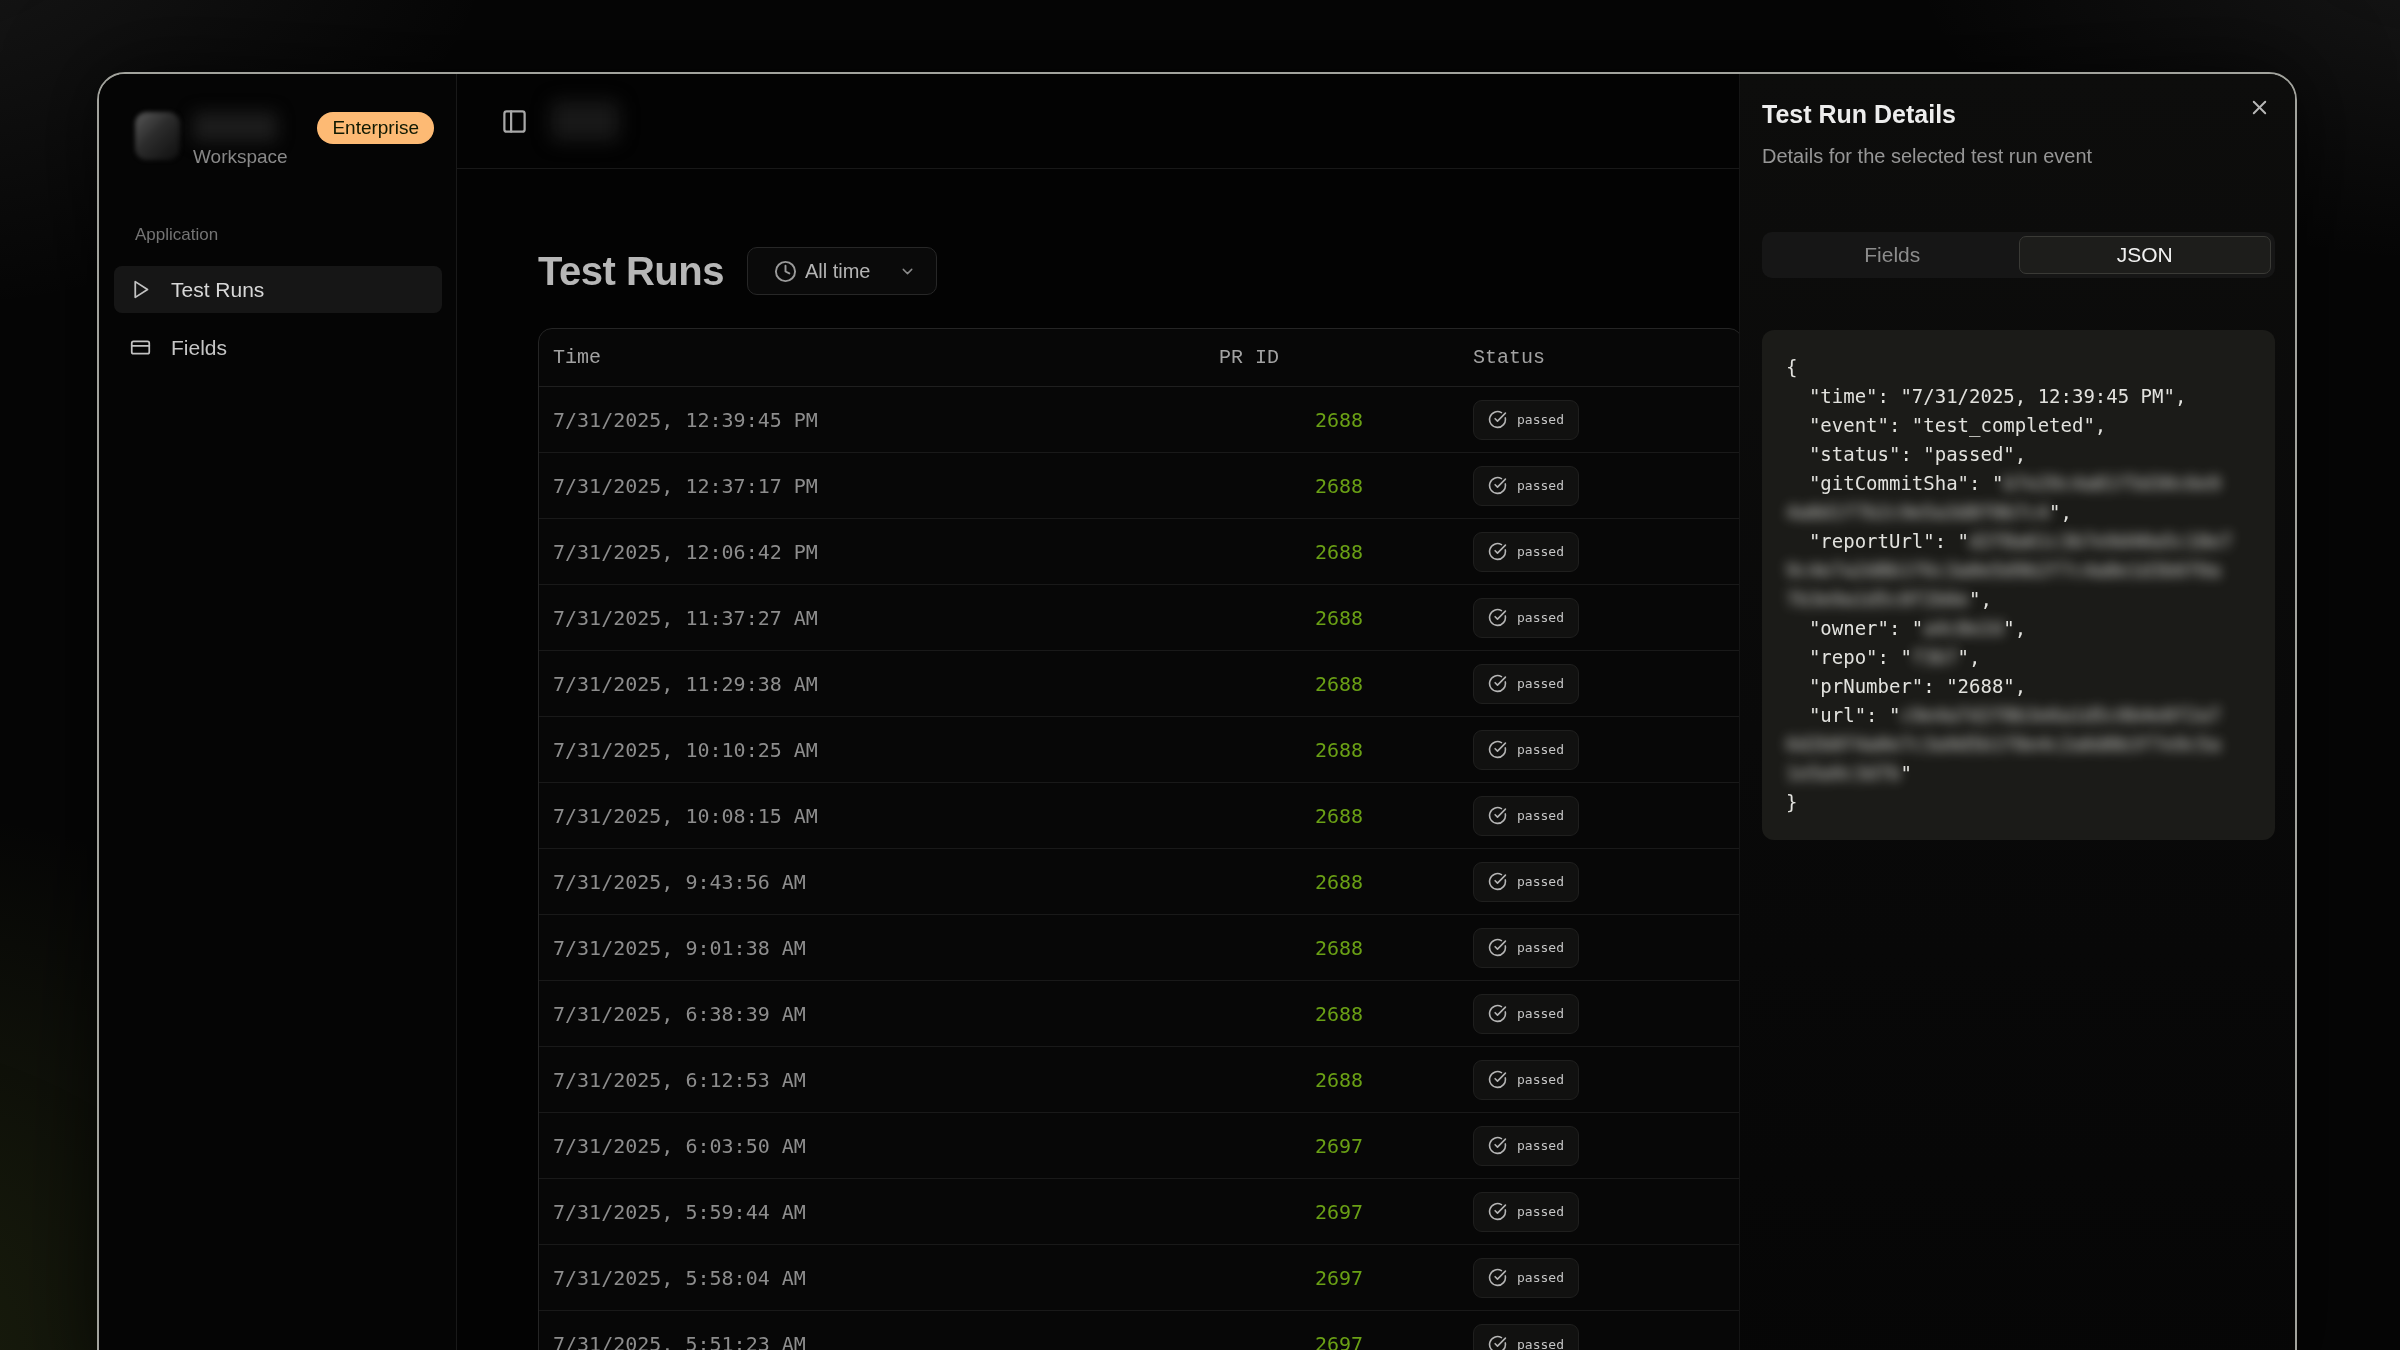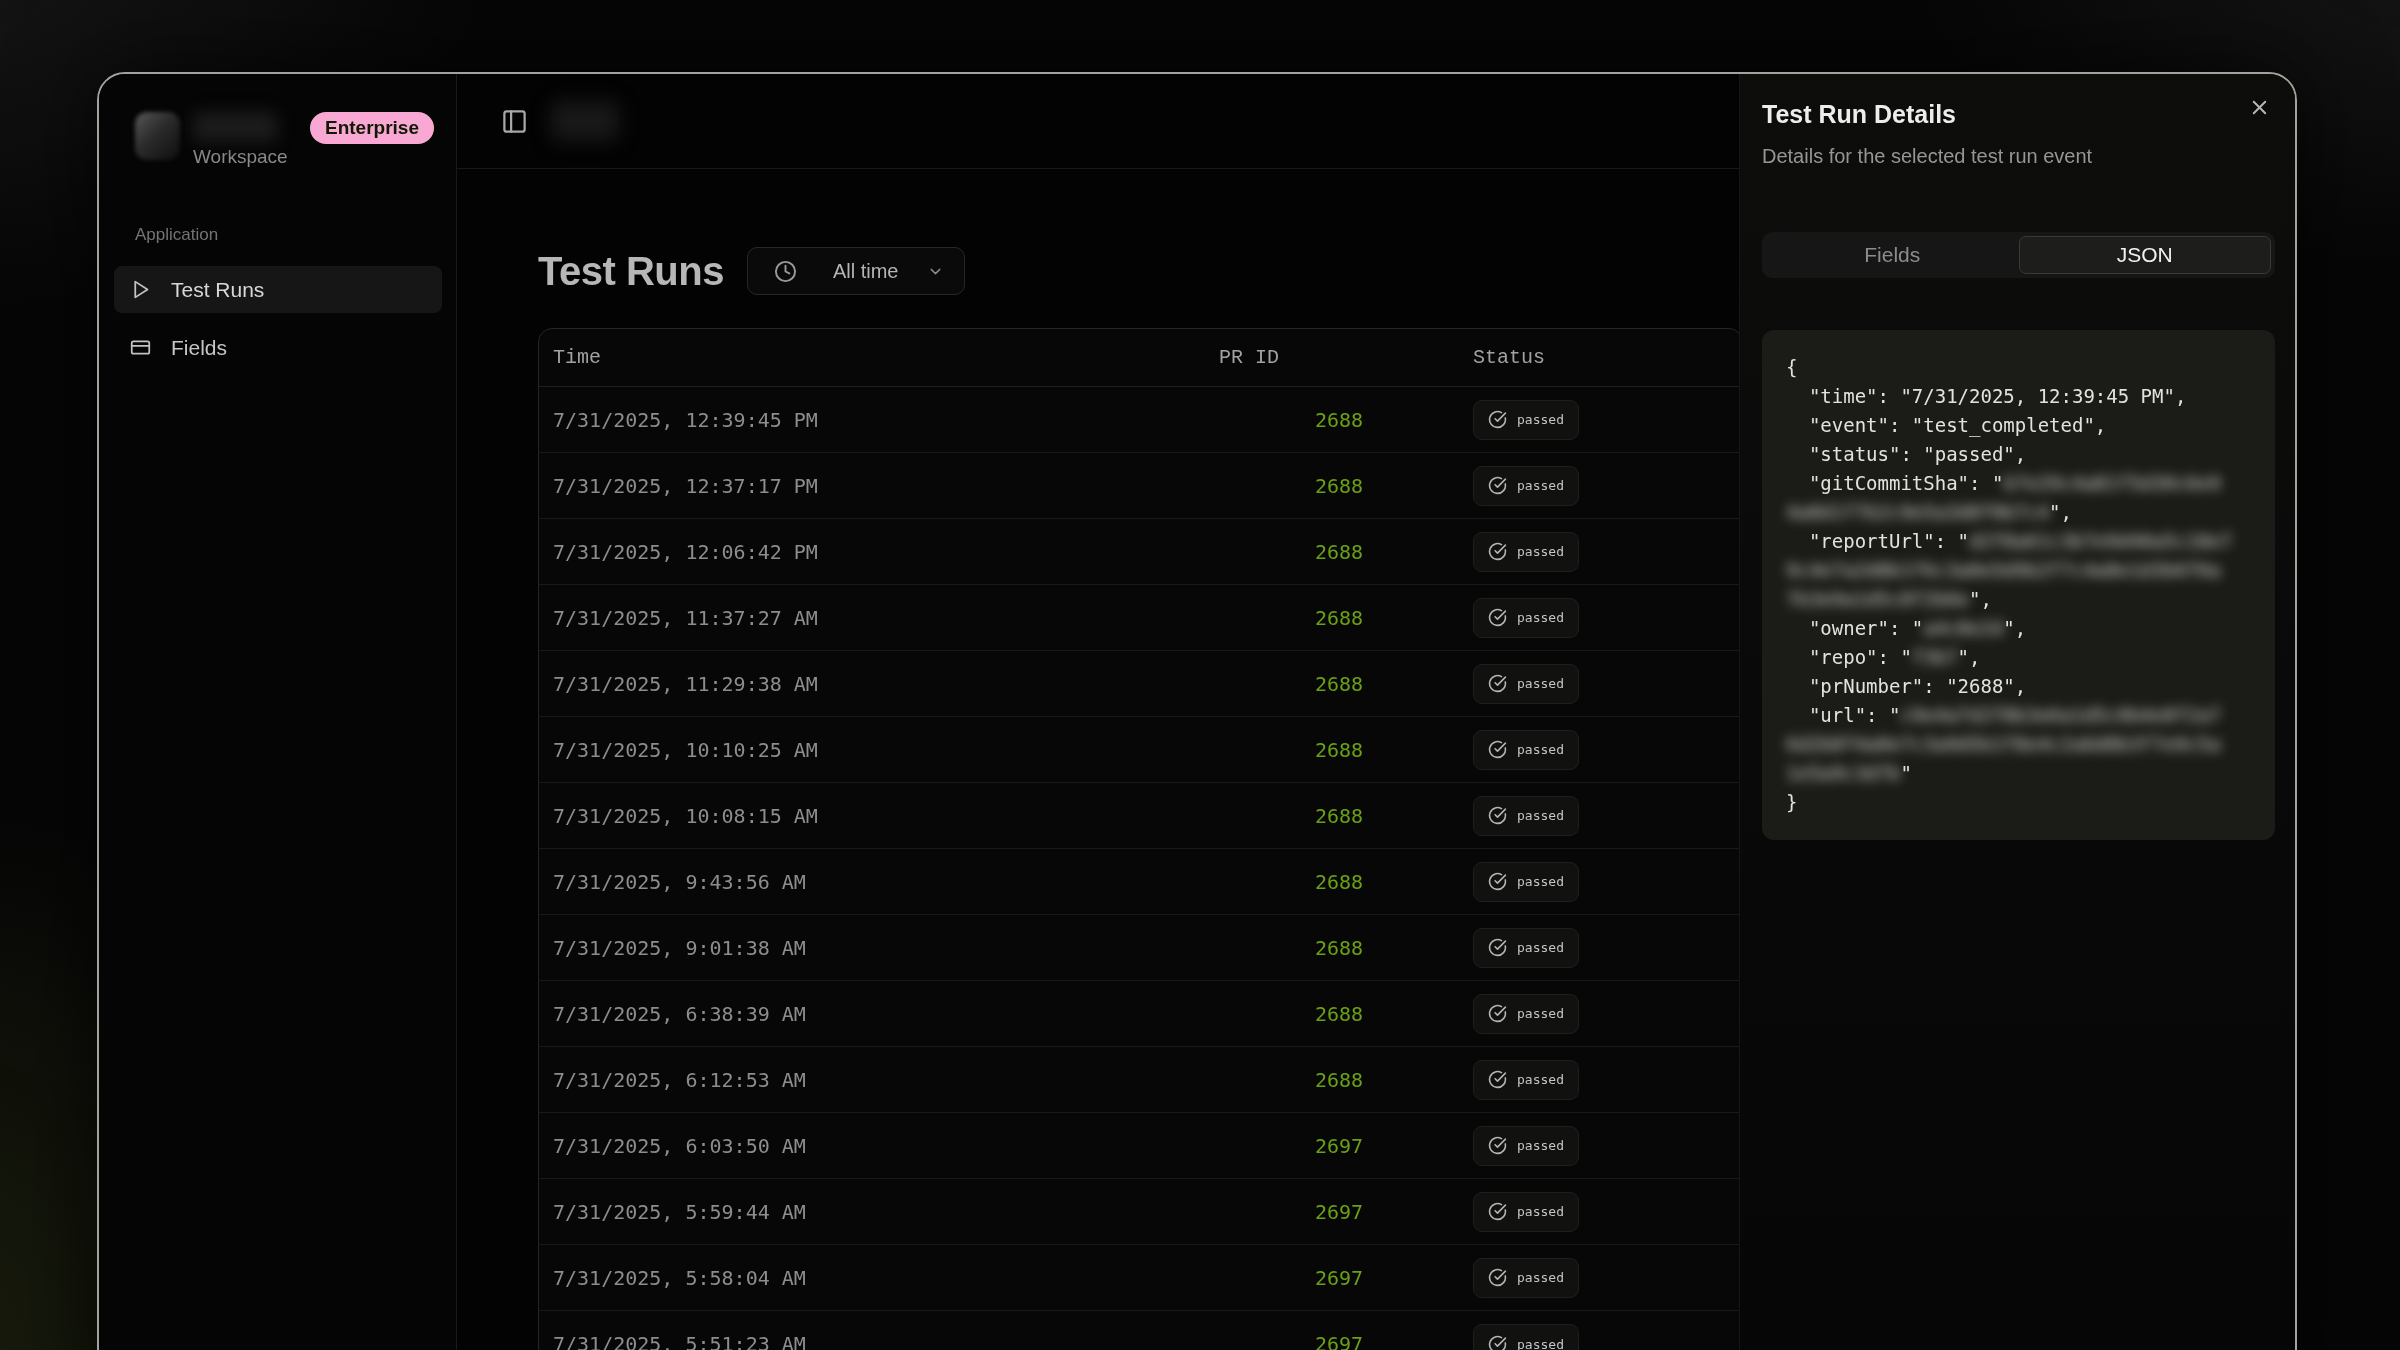--- a/index.html
+++ b/index.html
@@ -21,21 +21,21 @@
   }
 
   
   .sidebar { width:358px; flex:0 0 auto; background:#050505; border-right:1px solid #191919; padding:38px 22px 0 36px; }
   .ws-row { display:flex; align-items:flex-start; }
   .ws-logo { width:45px; height:48px; border-radius:12px; flex:0 0 auto;
     background:linear-gradient(135deg,#585858 0%,#2b2b2b 45%,#0e0e0e 100%); filter:blur(2px); }
   .ws-meta { margin-left:13px; }
   .ws-name-redacted { width:84px; height:30px; border-radius:5px; background:#1c1c1c; filter:blur(8px); }
   .ws-sub { color:#8b8b8b; font-size:19px; margin-top:4px; }
-  .plan-badge { margin-left:auto; background:#f9a8d4; color:#101902; font-size:19px; font-weight:700;
+  .plan-badge { margin-left:auto; background:#fdba74; color:#101902; font-size:19px; font-weight:400;
     padding:4px 15px; border-radius:16px; line-height:24px; white-space:nowrap; }
   .nav-section-label { color:#747474; font-size:17px; margin-top:57px; }
   .nav { margin:21px -8px 0 -21px; }
   .nav-item { display:flex; align-items:center; height:47px; border-radius:8px; padding:0 16px;
     color:#c6c6c6; font-size:21px; margin-bottom:11px; cursor:pointer; }
   .nav-item.active { background:#161616; color:#d8d8d8; }
   .nav-item svg { width:21px; height:21px; margin-right:20px; color:#c2c2c2; flex:0 0 auto; }
 
   
   .main { flex:1 1 auto; min-width:0; background:#030303; display:flex; flex-direction:column; }
@@ -43,21 +43,21 @@
   .panel-toggle { background:none; border:none; color:#a8a8a8; cursor:pointer; display:flex; }
   .panel-toggle svg { width:27px; height:27px; }
   .header-title-redacted { width:68px; height:40px; margin-left:23px; background:#181818; border-radius:6px; filter:blur(9px); }
   .main-body { padding:78px 0 0 81px; }
   .title-row { display:flex; align-items:center; }
   .page-title { font-size:40px; font-weight:700; color:#b7b7b7; letter-spacing:-.5px; line-height:48px; }
   .time-filter { margin-left:23px; height:48px; display:inline-flex; align-items:center;
     padding:0 20px 0 26px; background:#0a0a0a; border:1px solid #272727; border-radius:10px;
     color:#b4b4b4; font-size:20px; font-family:inherit; cursor:pointer; }
   .time-filter .clock { width:23px; height:23px; color:#9a9a9a; }
-  .time-filter .tf-label { margin-left:36px; }
+  .time-filter .tf-label { margin-left:8px; }
   .time-filter .chev { width:17px; height:17px; margin-left:29px; color:#8a8a8a; }
 
   .table { margin-top:33px; width:1205px; border:1px solid #252525; border-radius:14px; background:#070707;
     font-family:"DejaVu Sans Mono", monospace; }
   .t-head { display:grid; grid-template-columns:666px 254px 1fr; height:58px; align-items:center;
     color:#a2a2a2; font-size:20px; border-bottom:1px solid #1f1f1f; }
   .t-head > div { padding-left:14px;font-family:Liberation Mono, monospace; }
   .t-row { display:grid; grid-template-columns:666px 254px 1fr; height:66px; align-items:center;
     border-bottom:1px solid #191919; }
   .t-row:last-child { border-bottom:none; }

